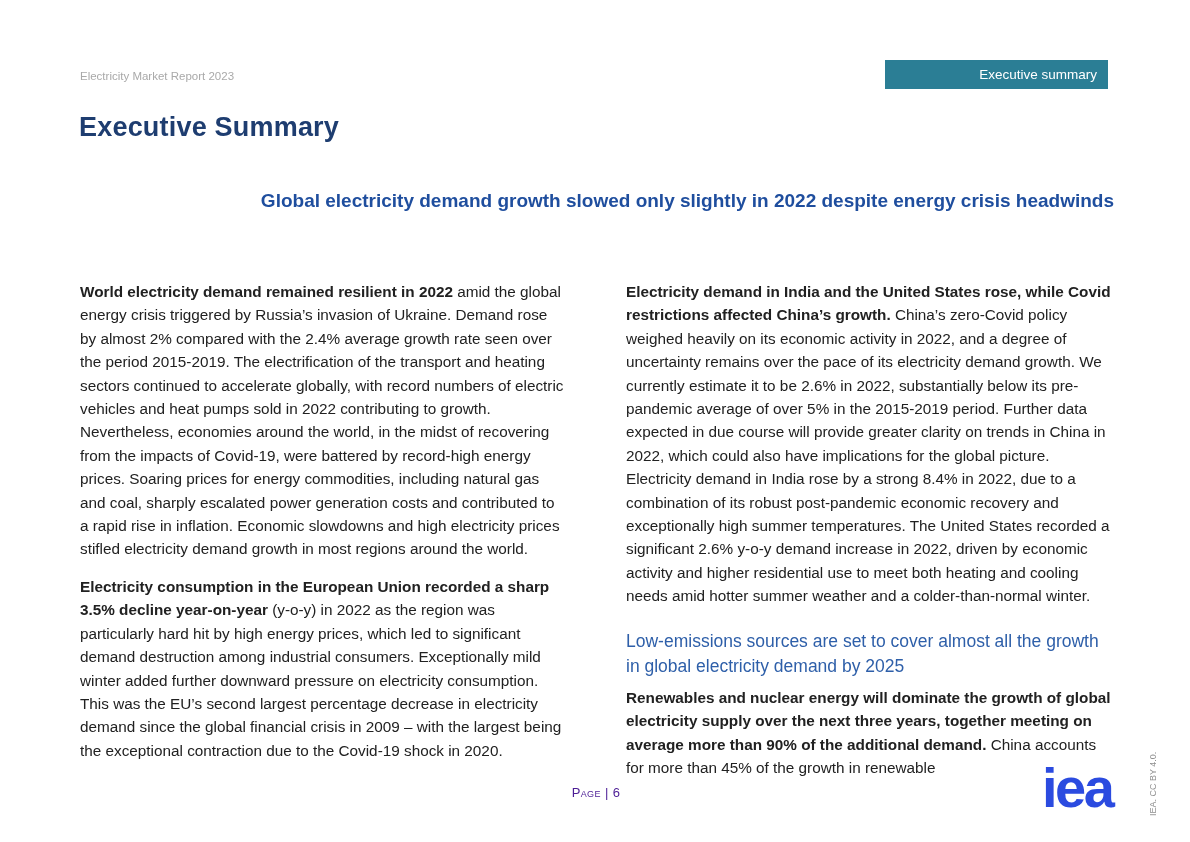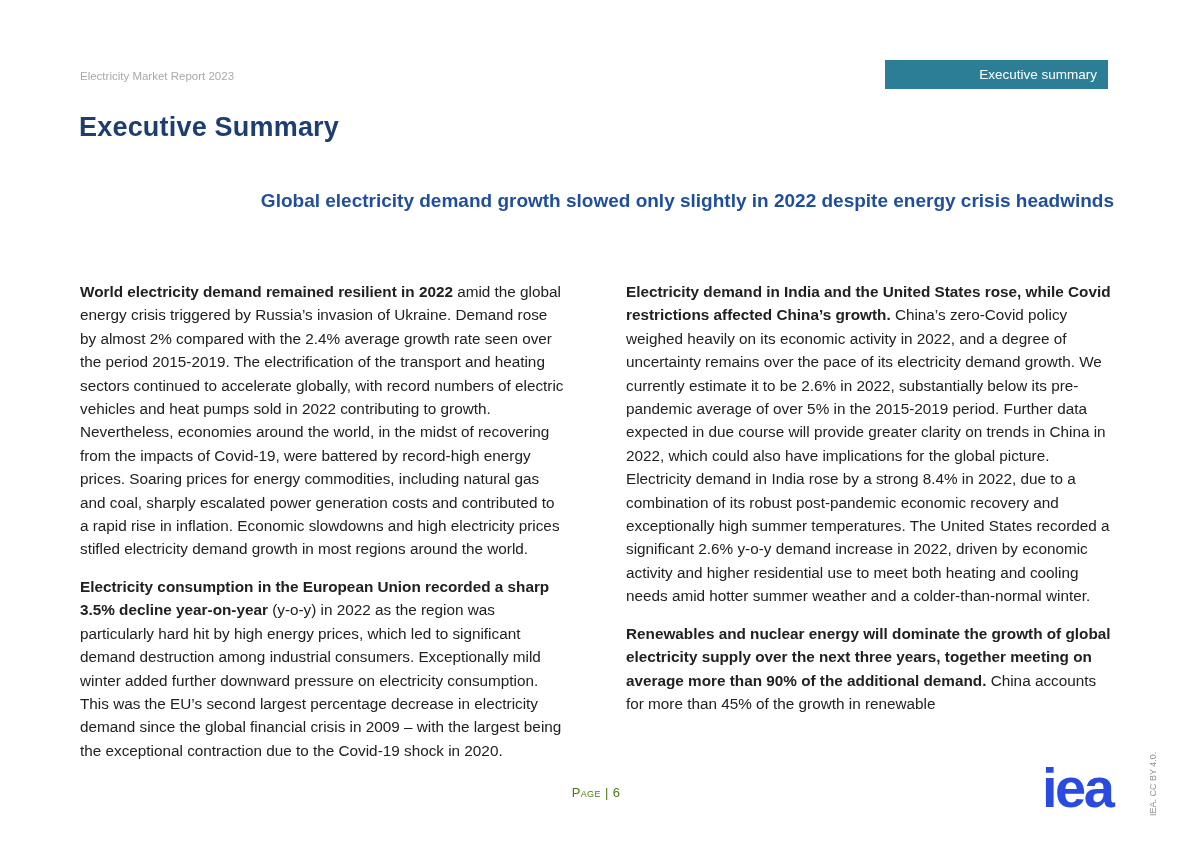--- a/index.html
+++ b/index.html
@@ -48,21 +48,21 @@
   }
   .body-par .lead { font-weight: 700; }
   .subsection-heading {
     font-size: 17.5px; line-height: 25px;
     color: #2e5fa9;
     margin: 21px 0 7px 0;
   }
   .footer-page {
     position: absolute; left: 80px; top: 785px;
     width: 1032px; text-align: center;
-    font-size: 13px; color: #4d7c0f;
+    font-size: 13px; color: #4c1d95;
     font-variant: small-caps;
     letter-spacing: 0.4px;
   }
   .iea-logo {
     position: absolute; left: 1042px; top: 766px;
     font-size: 56px; font-weight: 700;
     color: #2b4be0;
     letter-spacing: -2.5px;
     line-height: 44px;
   }
@@ -86,20 +86,21 @@
 
 <h2 class="section-heading" style="margin:0;text-align:right;">Global electricity demand growth slowed only slightly in 2022 despite energy crisis headwinds</h2>
 
 <div class="columns">
   <div class="col">
     <p class="body-par"><span class="lead">World electricity demand remained resilient in 2022</span><span> amid the global energy crisis triggered by Russia’s invasion of Ukraine. Demand rose by almost 2% compared with the 2.4% average growth rate seen over the period 2015-2019. The electrification of the transport and heating sectors continued to accelerate globally, with record numbers of electric vehicles and heat pumps sold in 2022 contributing to growth. Nevertheless, economies around the world, in the midst of recovering from the impacts of Covid-19, were battered by record-high energy prices. Soaring prices for energy commodities, including natural gas and coal, sharply escalated power generation costs and contributed to a rapid rise in inflation. Economic slowdowns and high electricity prices stifled electricity demand growth in most regions around the world.</span></p>
     <p class="body-par"><span class="lead">Electricity consumption in the European Union recorded a sharp 3.5% decline year-on-year</span><span> (y-o-y) in 2022 as the region was particularly hard hit by high energy prices, which led to significant demand destruction among industrial consumers. Exceptionally mild winter added further downward pressure on electricity consumption. This was the EU’s second largest percentage decrease in electricity demand since the global financial crisis in 2009 – with the largest being the exceptional contraction due to the Covid-19 shock in 2020.</span></p>
   </div>
   <div class="col">
     <p class="body-par"><span class="lead">Electricity demand in India and the United States rose, while Covid restrictions affected China’s growth.</span><span> China’s zero-Covid policy weighed heavily on its economic activity in 2022, and a degree of uncertainty remains over the pace of its electricity demand growth. We currently estimate it to be 2.6% in 2022, substantially below its pre-pandemic average of over 5% in the 2015-2019 period. Further data expected in due course will provide greater clarity on trends in China in 2022, which could also have implications for the global picture. Electricity demand in India rose by a strong 8.4% in 2022, due to a combination of its robust post-pandemic economic recovery and exceptionally high summer temperatures. The United States recorded a significant 2.6% y-o-y demand increase in 2022, driven by economic activity and higher residential use to meet both heating and cooling needs amid hotter summer weather and a colder-than-normal winter.</span></p>
+    <h3 class="subsection-heading" style="font-weight:400;">Low-emissions sources are set to cover almost all the growth in global electricity demand by 2025</h3>
     <p class="body-par"><span class="lead">Renewables and nuclear energy will dominate the growth of global electricity supply over the next three years, together meeting on average more than 90% of the additional demand.</span><span> China accounts for more than 45% of the growth in renewable</span></p>
   </div>
 </div>
 
 <div class="footer-page">Page | 6</div>
 
 <div class="iea-logo">iea</div>
 
 <div class="side-credit">IEA. CC BY 4.0.</div>
 

